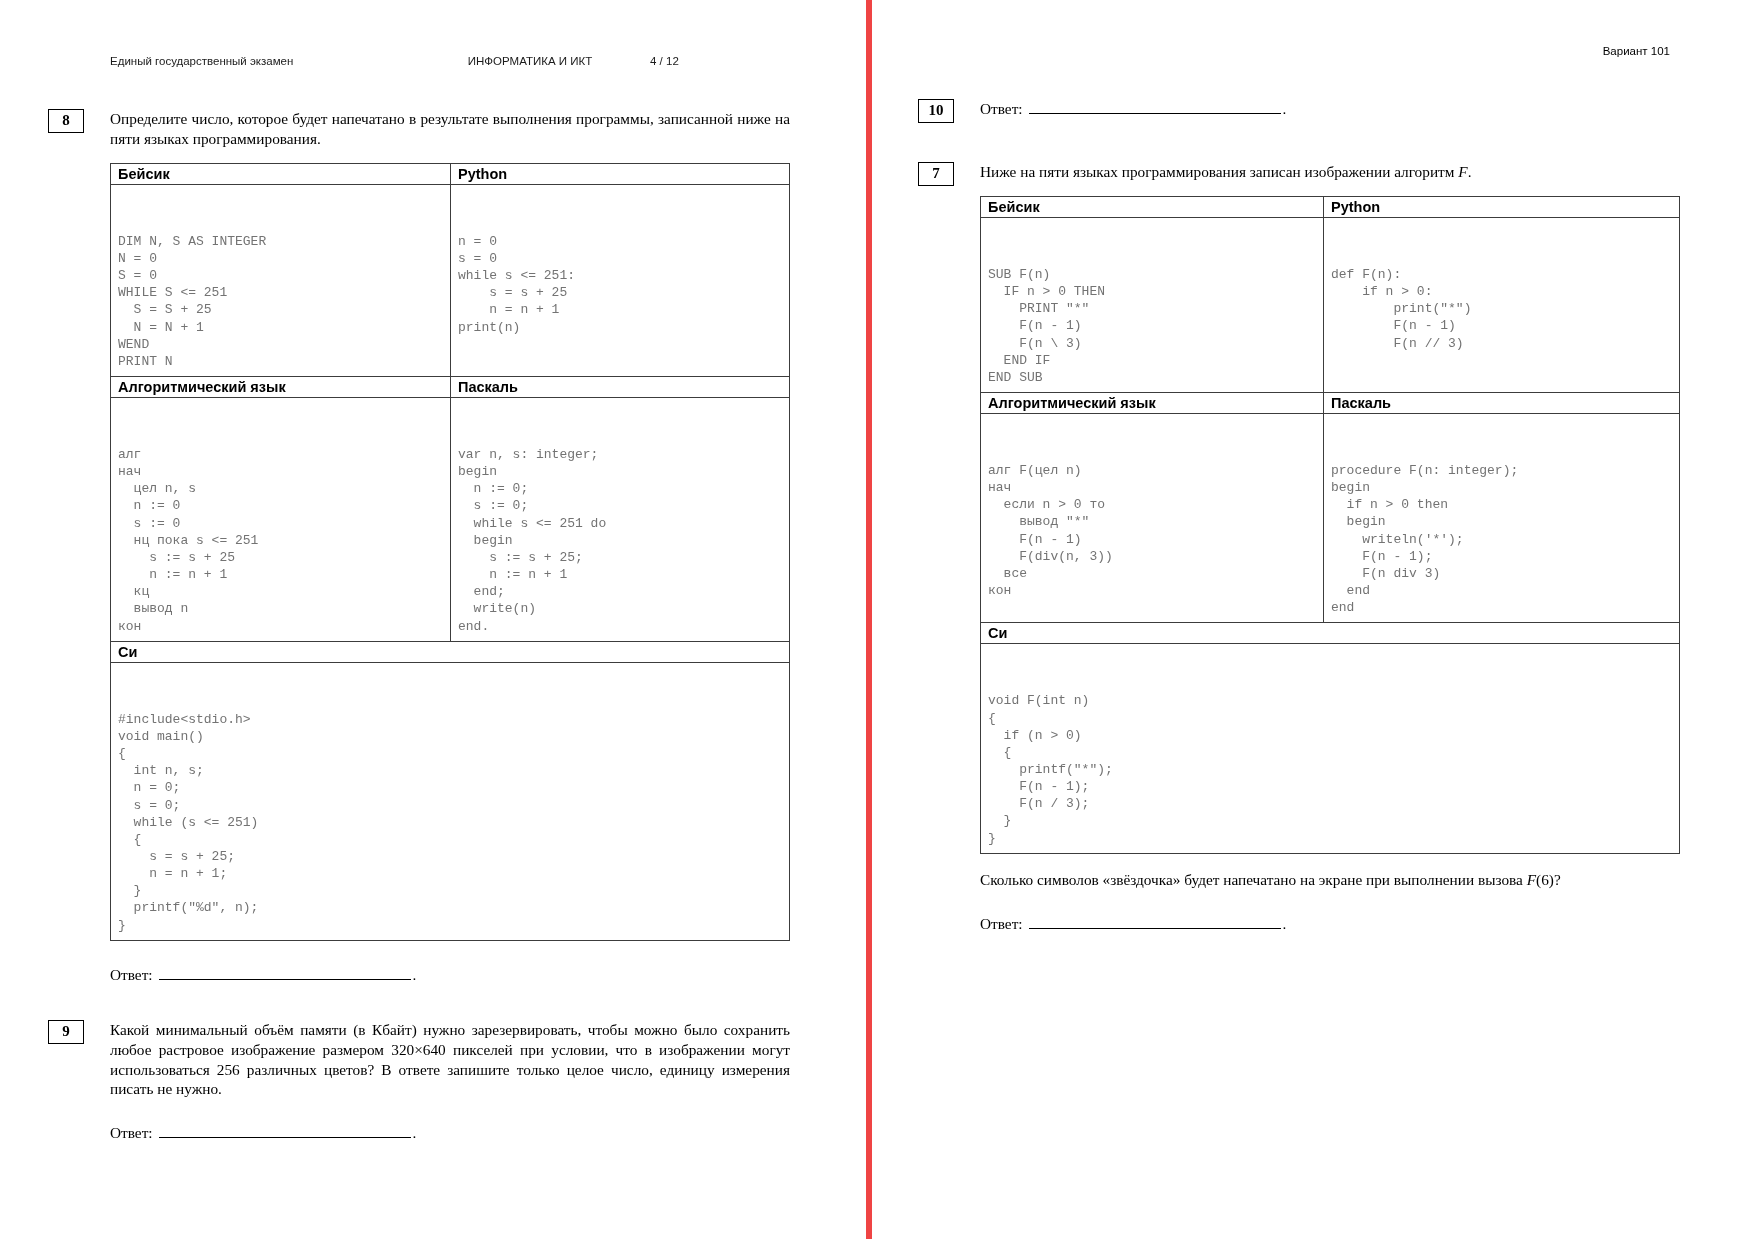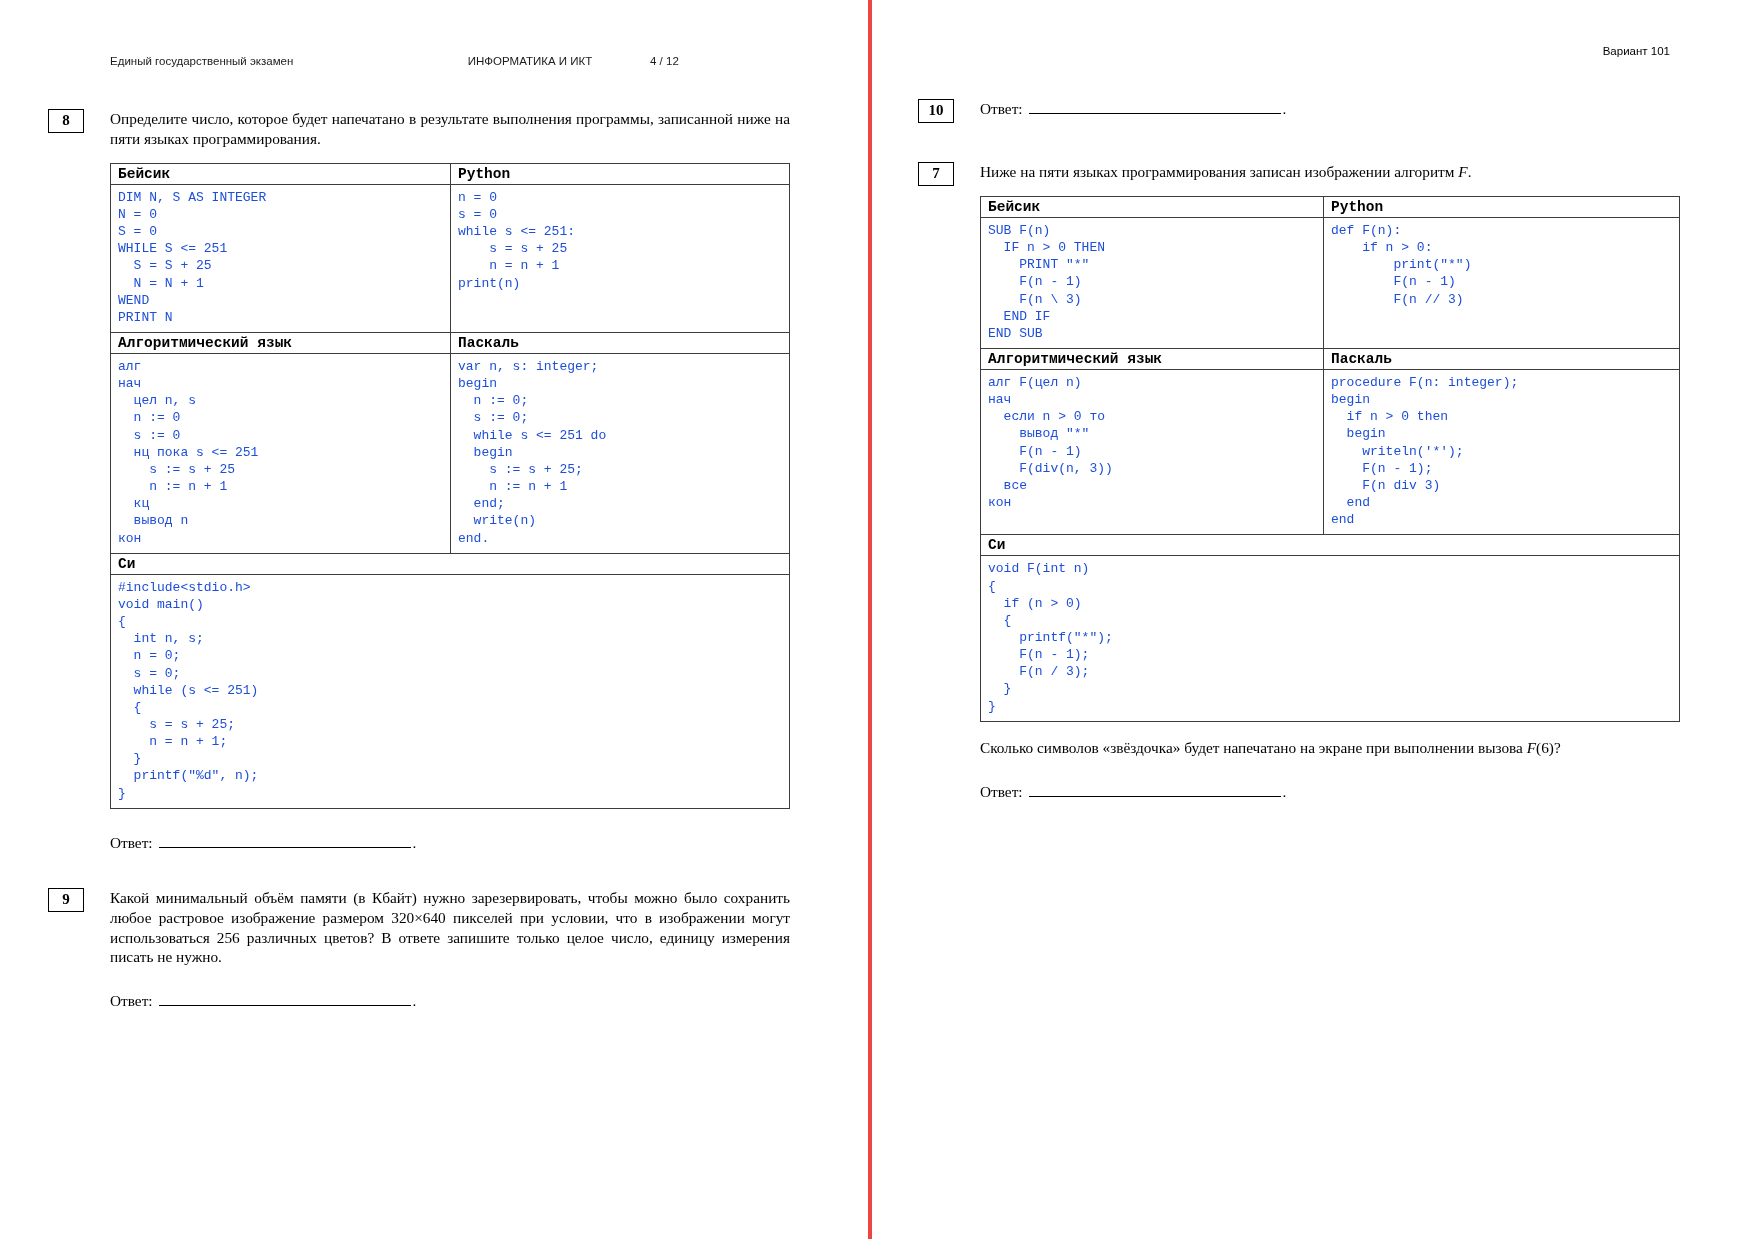--- a/index.html
+++ b/index.html
@@ -22,21 +22,21 @@
     background: #ffffff;
   }
   .page {
     position: relative;
     background: #ffffff;
     height: 1239px;
     box-sizing: border-box;
   }
   .page-left {
     width: 872px;
-    border-right: 4px solid #ef4444;
+    border-right: 6px solid #ef4444;
     padding-left: 48px;
   }
   .page-right {
     width: 882px;
   }
   .inner-left {
     position: absolute;
     left: 110px;
     top: 55px;
     width: 680px;
@@ -109,34 +109,35 @@
   .codetable {
     border: 1px solid #3c3c3c;
     margin-top: 14px;
     background: #fff;
   }
   .crow {
     display: flex;
   }
   .crow + .crow { border-top: 1px solid #3c3c3c; }
   .ctitle {
-    font-family: Liberation Mono, monospace;
+    font-family: Liberation Sans, sans-serif;
     font-weight: bold;
     font-size: 14.5px;
     border-bottom: 1px solid #3c3c3c;
     padding: 2px 7px 2px 7px;
     background: #fff;
   }
   .ccode {
     font-family: "Liberation Mono", monospace;
     font-size: 13px;
     line-height: 1.32;
     white-space: pre;
-    color: #1d4ed8;
+    color: #737373;
     padding: 4px 7px 6px 7px;
+    margin-top: 44px;
   }
   .ccol {
     box-sizing: border-box;
   }
   .ccol + .ccol { border-left: 1px solid #3c3c3c; }
 
   
   .t8 .ccol-a { width: 50%; }
   .t8 .ccol-b { width: 50%; }
   .t8 .ccol-full { width: 100%; }

